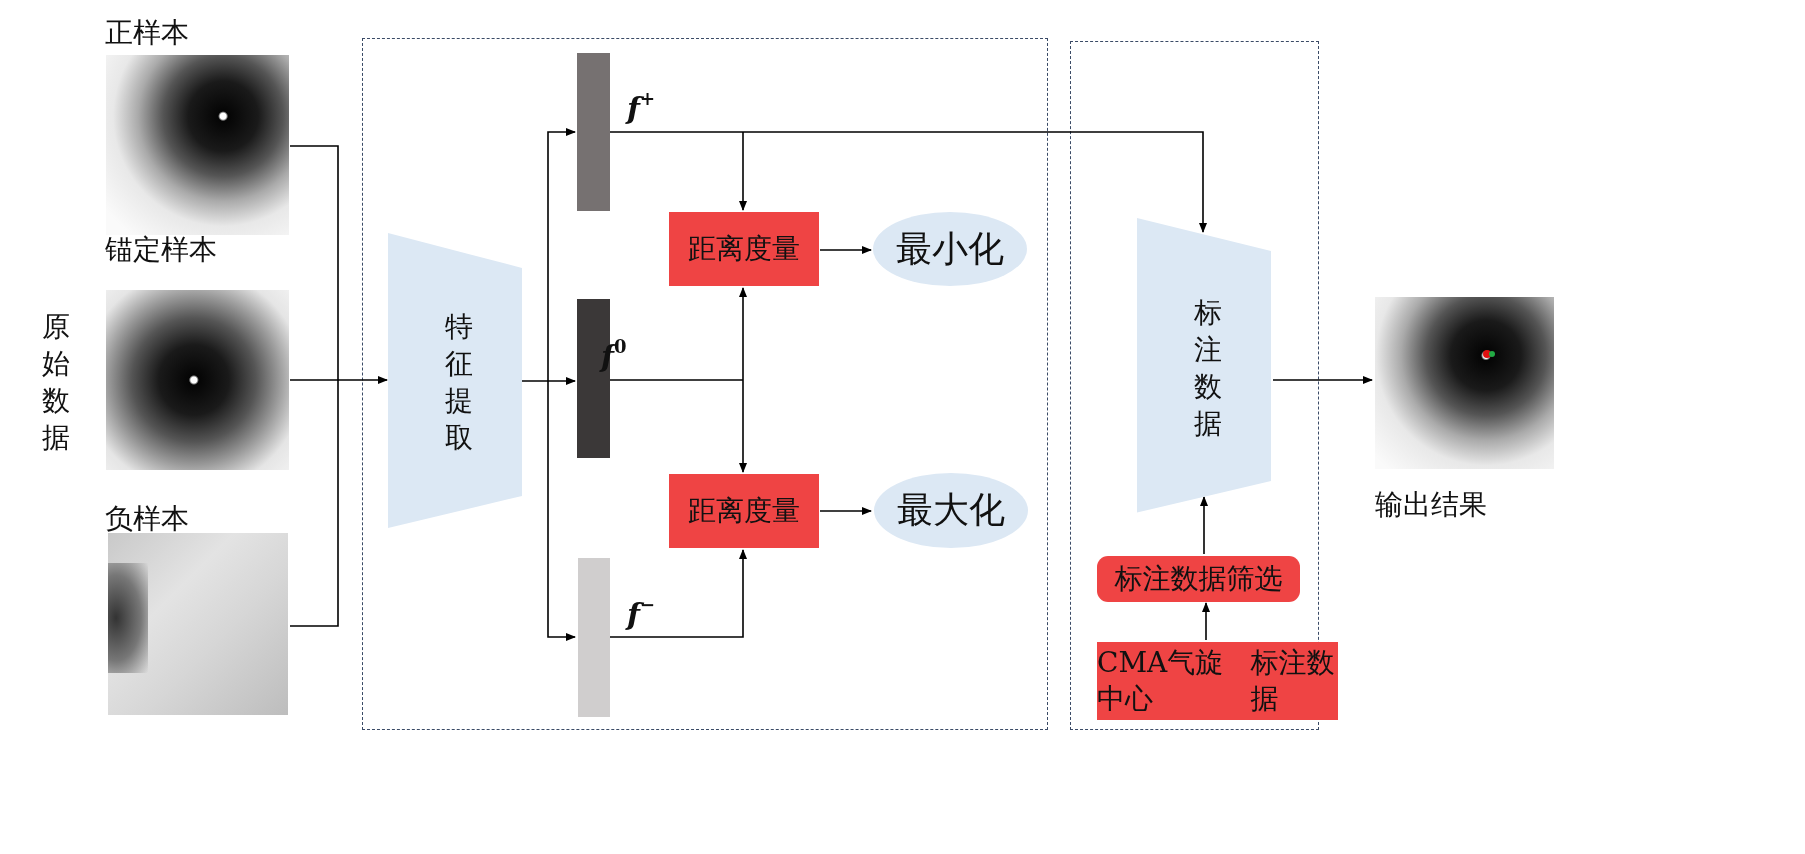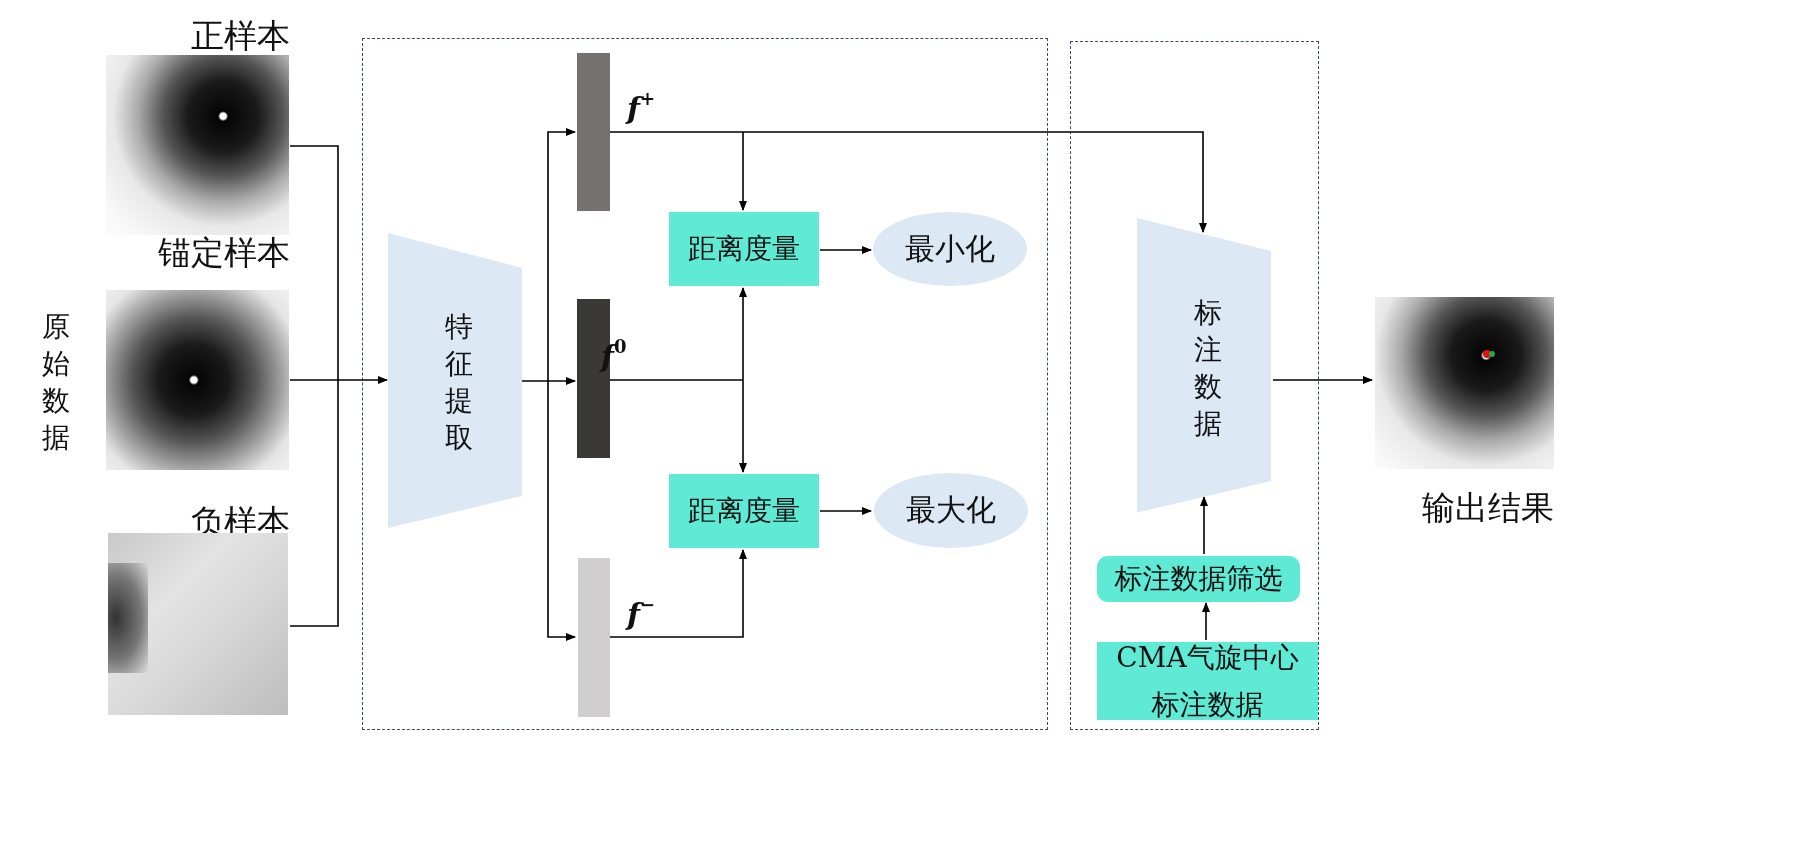--- a/index.html
+++ b/index.html
@@ -1,21 +1,21 @@
 <!DOCTYPE html>
 <html><head>
 <meta charset="utf-8">
 <style>
   html,body{margin:0;padding:0;background:#fff;}
   body{width:1805px;height:854px;position:relative;overflow:hidden;font-family:"DejaVu Serif","Liberation Serif",serif;color:#111;}
   .abs{position:absolute;}
-  .lbl{position:absolute;font-size:33px;text-align:right;white-space:nowrap;}
+  .lbl{position:absolute;font-size:28px;text-align:left;white-space:nowrap;}
   .vlbl{position:absolute;font-size:28px;width:40px;text-align:right;line-height:37px;}
-  .box{position:absolute;background:#5eead4;display:flex;align-items:center;justify-content:center;font-size:28px;}
-  .ell{position:absolute;background:#dce8f4;border-radius:50%;display:flex;align-items:center;justify-content:center;font-size:30px;}
+  .box{position:absolute;background:#ef4444;display:flex;align-items:center;justify-content:center;font-size:28px;}
+  .ell{position:absolute;background:#dce8f4;border-radius:50%;display:flex;align-items:center;justify-content:center;font-size:36px;}
   .dash{position:absolute;border:1.6px dashed #3a4a66;}
   .img{position:absolute;overflow:hidden;}
   .fl{position:absolute;font-family:"DejaVu Serif",serif;font-style:italic;font-weight:bold;font-size:30px;}
   .fl sup{font-size:18px;font-style:normal;vertical-align:14px;}
   svg.lines{position:absolute;left:0;top:0;}
 </style>
 </head>
 <body>
 
 <div class="dash" style="left:362px;top:38px;width:684px;height:690px;"></div>
@@ -86,21 +86,21 @@
 
 <div class="box" style="left:669px;top:474px;width:150px;height:74px;">距离度量</div>
 <div class="ell" style="left:874px;top:473px;width:154px;height:75px;">最大化</div>
 
 <svg class="abs" style="left:1137px;top:218px;" width="134" height="295">
   <polygon points="0,0 134,24 134,192 0,215" fill="#dce8f4" transform="scale(1,1.37)"></polygon>
 </svg>
 <div class="vlbl" style="left:1182px;top:294px;">标注数据</div>
 
 <div class="box" style="left:1097px;top:556px;width:203px;height:46px;border-radius:11px;">标注数据筛选</div>
-<div class="box" style="left:1097px;top:642px;width:221px;height:78px;flex-direction:column;line-height:36px;gap:11px;">
+<div class="box" style="left:1097px;top:642px;width:241px;height:78px;flex-direction:row;line-height:36px;gap:11px;">
   <span>CMA气旋中心</span>
   <span>标注数据</span>
 </div>
 
 <div class="img" style="left:1375px;top:297px;width:179px;height:172px;background:radial-gradient(circle at 62% 34%, #fff 0 3px, #050505 5px, #1a1a1a 35px, #555 60px, #aaa 85px, #e8e8e8 110px, #fafafa 150px);">
   <div class="abs" style="left:108px;top:53px;width:8px;height:8px;border-radius:50%;background:#e01010;"></div>
   <div class="abs" style="left:114px;top:54px;width:6px;height:6px;border-radius:50%;background:#22aa44;"></div>
 </div>
 <div class="lbl" style="left:1375px;top:486px;width:179px;">输出结果</div>
 

